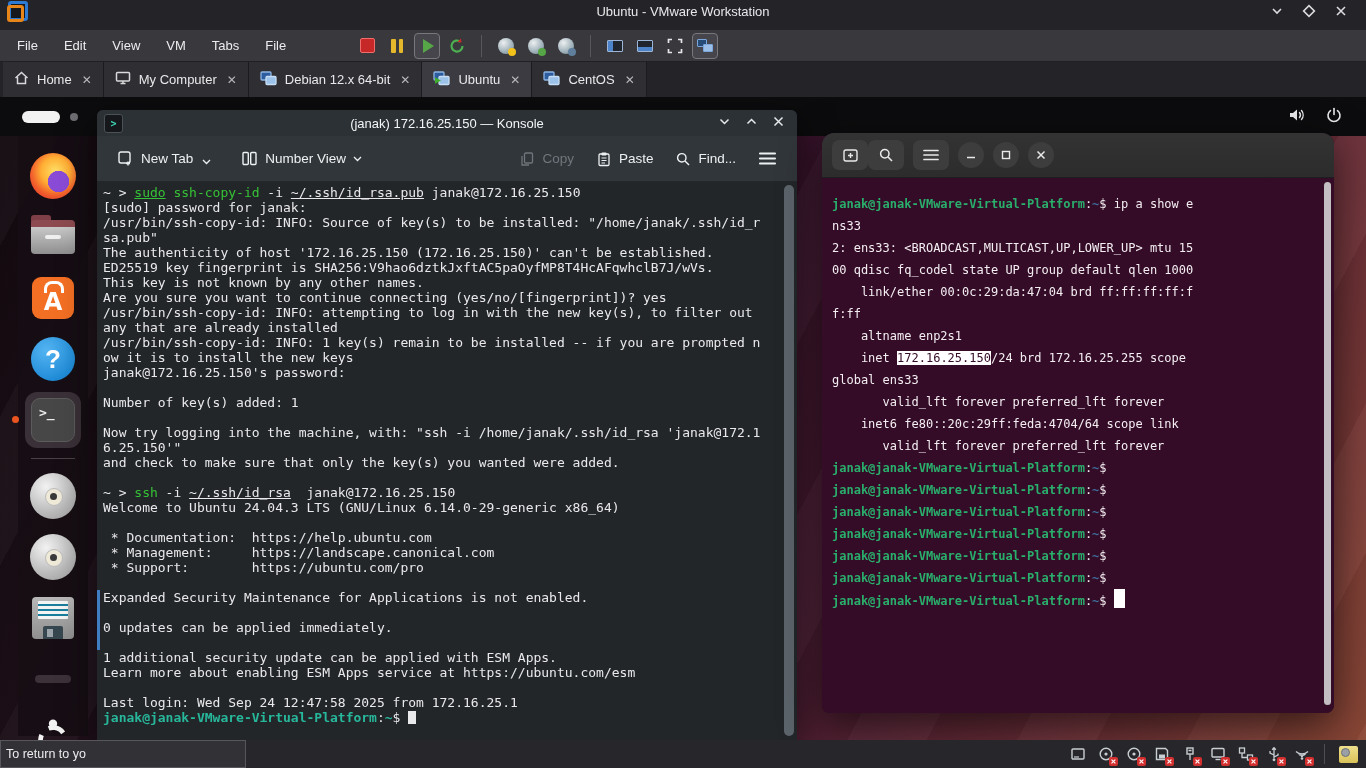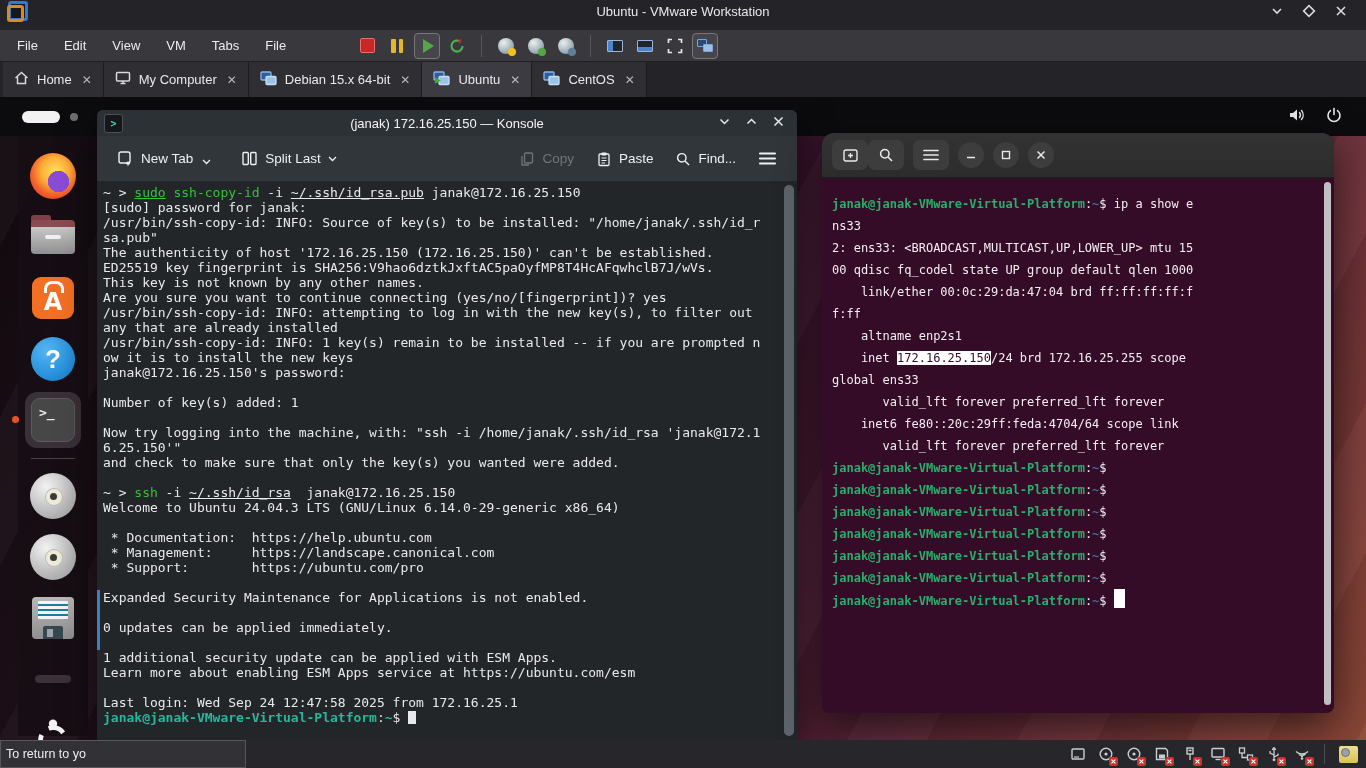--- a/index.html
+++ b/index.html
@@ -248,21 +248,21 @@
             <path d="M5.5 12.5h5M8 10v2.5" stroke="#d9d9db" stroke-width="1.5"></path>
           </svg></span>
         <span>My Computer</span>
         <span class="tx">✕</span>
       </div>
       <div class="vtab">
         <span><svg width="17" height="15" viewBox="0 0 17 15">
             <rect x="1" y="1" width="10" height="8" rx="1" fill="#2d5d9e" stroke="#8fb6e3" stroke-width="1.3"></rect>
             <rect x="6" y="5.5" width="10" height="8" rx="1" fill="#9dc2ea" stroke="#c7ddf3" stroke-width="1.3"></rect>
           </svg></span>
-        <span>Debian 15.x 64-bit</span>
+        <span>Debian 12.x 64-bit</span>
         <span class="tx">✕</span>
       </div>
       <div class="vtab active">
         <span><svg width="17" height="15" viewBox="0 0 17 15">
             <rect x="1" y="1" width="10" height="8" rx="1" fill="#2d5d9e" stroke="#8fb6e3" stroke-width="1.3"></rect>
             <rect x="6" y="5.5" width="10" height="8" rx="1" fill="#9dc2ea" stroke="#c7ddf3" stroke-width="1.3"></rect>
             <path d="M3 9.5l6 3.2-6 3.2z" fill="#3fae2a" transform="translate(-1,-3.2)"></path>
           </svg></span>
         <span>Ubuntu</span>
         <span class="tx">✕</span>
@@ -372,21 +372,21 @@
           <span>New Tab</span>
           <svg class="cd" width="9" height="6" viewBox="0 0 9 6">
               <path d="M1 1l3.5 3.5L8 1" fill="none" stroke="currentColor" stroke-width="1.3"></path>
             </svg>
         </div>
         <div class="kt-btn" style="margin-left:14px;">
           <svg width="17" height="17" viewBox="0 0 17 17">
               <rect x="2" y="2.5" width="5.3" height="12" rx="1" fill="none" stroke="currentColor" stroke-width="1.4"></rect>
               <rect x="9.7" y="2.5" width="5.3" height="12" rx="1" fill="none" stroke="currentColor" stroke-width="1.4"></rect>
             </svg>
-          <span>Split Last</span>
+          <span>Number View</span>
           <svg width="9" height="6" viewBox="0 0 9 6">
               <path d="M1 1l3.5 3.5L8 1" fill="none" stroke="currentColor" stroke-width="1.3"></path>
             </svg>
         </div>
         <div class="kt-right">
           <div class="kt-btn dim">
             <svg width="16" height="16" viewBox="0 0 16 16">
                 <rect x="5.5" y="2" width="8" height="10" rx="1.2" fill="none" stroke="currentColor" stroke-width="1.3"></rect>
                 <path d="M3 5v9h7" fill="none" stroke="currentColor" stroke-width="1.3"></path>
               </svg>

